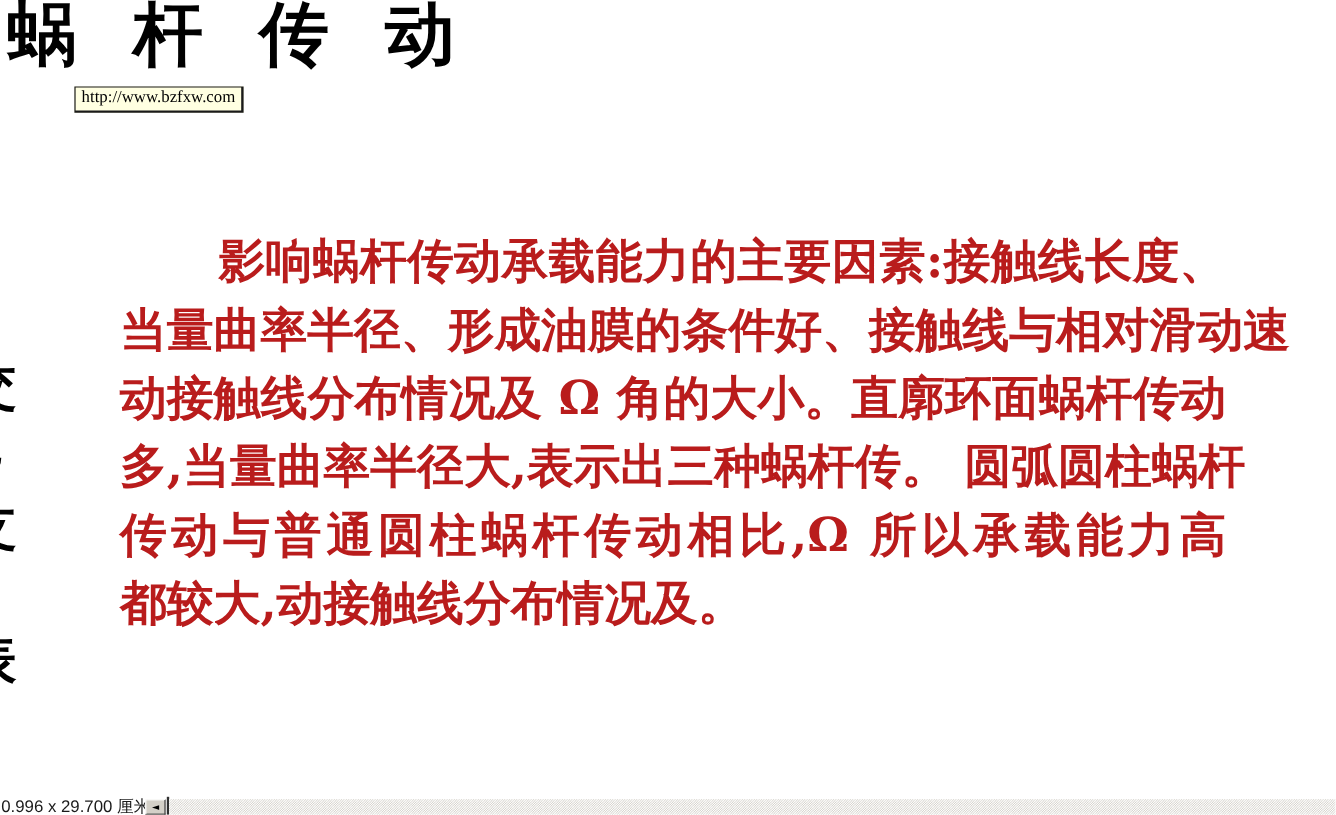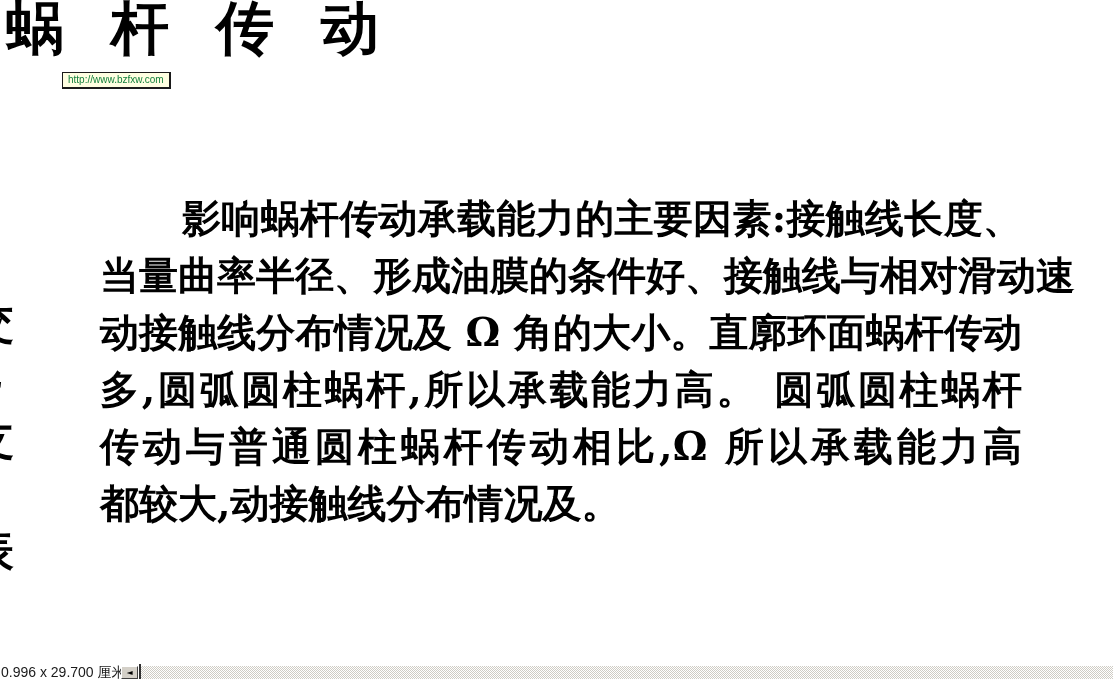--- a/index.html
+++ b/index.html
@@ -26,35 +26,35 @@
 
   
   .watermark-tooltip {
     position:absolute;
     left:62px; top:72px;
     background:#ffffe1;
     border:1px solid #1a1a1a;
     border-right-width:2px;
     border-bottom-width:2px;
     padding:1px 5px 2px 5px;
-    font-family:Liberation Sans, sans-serif;
-    font-size:10px;
-    color:#15803d;
+    font-family:Liberation Serif, serif;
+    font-size:14px;
+    color:#000000;
     white-space:nowrap;
   }
 
   
   .para {
     position:absolute;
     left:100px; top:190px;
     width:922px;
     font-family:"DejaVu Serif","Liberation Serif",serif;
     font-weight:700;
     font-size:39px;
-    color:#000000;
+    color:#b91c1c;
   }
   .line {
     line-height:57px;
     height:57px;
     overflow:visible;
     text-align:justify;
     text-align-last:justify;
     text-justify:inter-character;
     white-space:nowrap;
   }
@@ -125,21 +125,21 @@
 
 <span class="margin-frag frag-0">交</span>
 <span class="margin-frag frag-1">,</span>
 <span class="margin-frag frag-2">支</span>
 <span class="margin-frag frag-3">表</span>
 
 <div class="para">
   <div class="line indent">影响蜗杆传动承载能力的主要因素:接触线长度、</div>
   <div class="line">当量曲率半径、形成油膜的条件好、接触线与相对滑动速</div>
   <div class="line">动接触线分布情况及 Ω 角的大小。直廓环面蜗杆传动</div>
-  <div class="line">多,圆弧圆柱蜗杆,所以承载能力高。 圆弧圆柱蜗杆</div>
+  <div class="line">多,当量曲率半径大,表示出三种蜗杆传。 圆弧圆柱蜗杆</div>
   <div class="line">传动与普通圆柱蜗杆传动相比,Ω 所以承载能力高</div>
   <div class="line last">都较大,动接触线分布情况及。</div>
 </div>
 
 <div class="status-text">0.996 x 29.700 厘米</div>
 
 <div class="hscroll-left-btn">
     <span>◄</span>
   </div>
 

